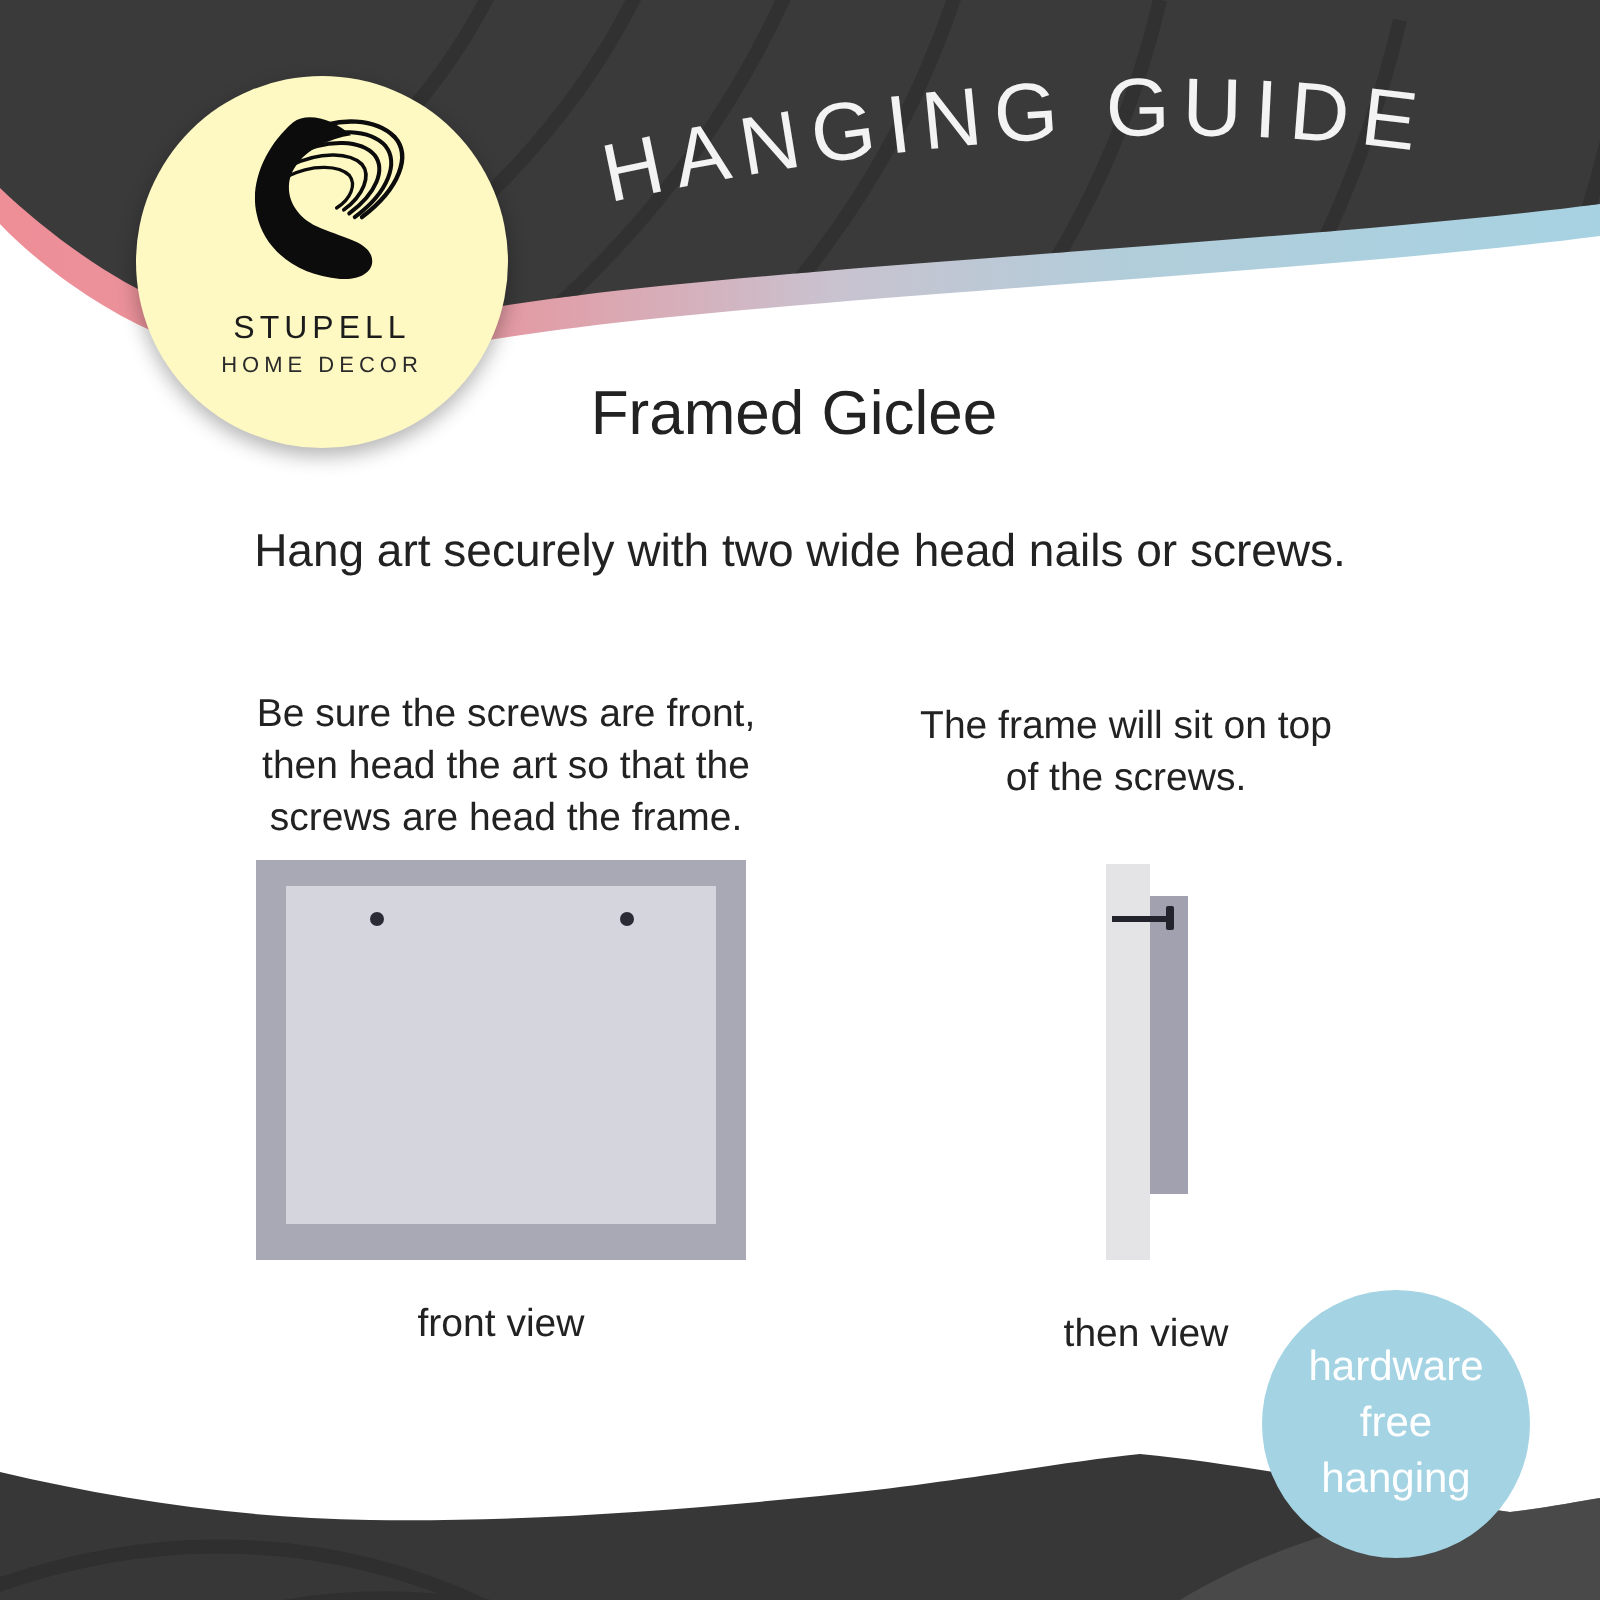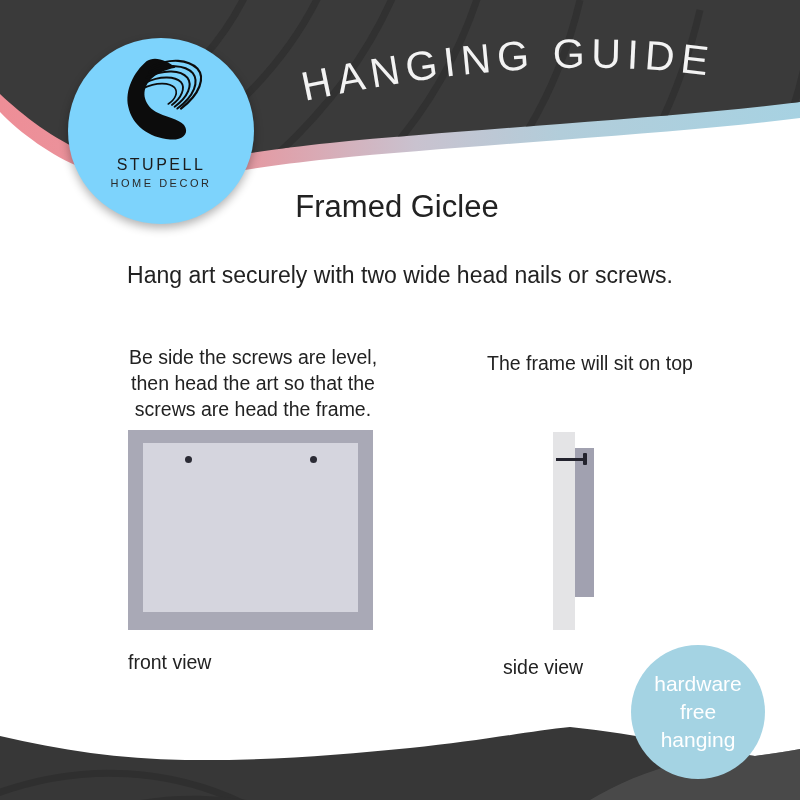--- a/index.html
+++ b/index.html
@@ -9,34 +9,34 @@
   }
   .abs{position:absolute;}
   svg{display:block;}
 
   
   .header-svg{position:absolute;top:0;left:0;}
 
   
   .logo-circle{
     position:absolute;left:68px;top:38px;width:186px;height:186px;border-radius:50%;
-    background:#7dd3fc;box-shadow:0 4px 10px rgba(0,0,0,.30);
+    background:#fef9c3;box-shadow:0 4px 10px rgba(0,0,0,.30);
     display:flex;flex-direction:column;align-items:center;
   }
   .logo-svg{margin-top:16px;}
   .brand-name{font-size:16px;letter-spacing:2.5px;font-weight:500;color:#1c1c1c;margin-top:2px;}
   .brand-sub{font-size:11px;letter-spacing:2.5px;color:#2a2a2a;margin-top:3px;text-align:right;}
 
   
   .product-title{left:0;top:189px;width:794px;text-align:center;font-size:31px;color:#222;}
   .intro{left:0;top:262px;width:800px;text-align:center;font-size:23px;color:#222;}
   .col-text{font-size:19.5px;line-height:26px;text-align:center;color:#222;}
   .front-text{left:103px;top:344px;width:300px;}
-  .side-text{left:460px;top:350px;width:260px;}
-  .view-label{font-size:19.5px;text-align:left;color:#222;}
+  .side-text{left:433px;top:350px;width:260px;}
+  .view-label{font-size:19.5px;text-align:center;color:#222;}
   .front-label{left:128px;top:651px;width:245px;}
   .side-label{left:503px;top:656px;width:140px;}
 
   
   .front-frame{left:128px;top:430px;width:245px;height:200px;background:var(--c-frame_outer,#a9a9b6);}
   .front-frame-inner{position:absolute;left:15px;top:13px;right:15px;bottom:18px;background:var(--c-frame_inner,#d5d5de);}
   .screw-dot{position:absolute;width:7px;height:7px;border-radius:50%;background:var(--c-screw,#2b2b35);}
 
   
   .wall-bar{left:553px;top:432px;width:22px;height:198px;background:var(--c-wall,#e4e4e6);}
@@ -108,40 +108,41 @@
       </g>
     </svg>
     <div class="brand-name">STUPELL</div>
     <div class="brand-sub">HOME DECOR</div>
   </div>
 
   <div class="abs intro">Hang art securely with two wide head nails or screws.</div>
   <div class="abs product-title">Framed Giclee</div>
 
   <div class="abs col-text front-text">
-    <div>Be side the screws are level,</div>
+    <div>Be sure the screws are front,</div>
     <div>then head the art so that the</div>
     <div>screws are head the frame.</div>
   </div>
   <div class="abs col-text side-text">
     <div>The frame will sit on top</div>
+    <div>of the screws.</div>
   </div>
 
   <div class="abs front-frame">
     <div class="front-frame-inner"></div>
   </div>
   <div class="abs screw-dot" style="left:185px;top:456px;"></div>
   <div class="abs screw-dot" style="left:310px;top:456px;"></div>
   <div class="abs view-label front-label">front view</div>
 
   <div class="abs wall-bar"></div>
   <div class="abs frame-profile"></div>
   <div class="abs nail-shaft"></div>
   <div class="abs nail-head"></div>
-  <div class="abs view-label side-label">side view</div>
+  <div class="abs view-label side-label">then view</div>
 
   <svg class="footer-svg" width="800" height="170" viewBox="0 630 800 170">
     <defs>
       <clipPath id="footerClip">
         <path d="M0,736 C60,750 120,759 185,760 C265,761 340,755 410,748 C480,741 530,731 570,727 C640,734 700,749 755,756 C772,754 788,751 800,749 L800,800 H0 Z"></path>
       </clipPath>
     </defs>
     <path d="M0,736 C60,750 120,759 185,760 C265,761 340,755 410,748 C480,741 530,731 570,727 C640,734 700,749 755,756 C772,754 788,751 800,749 L800,800 H0 Z" style="fill:var(--c-footer,#373737)"></path>
     <g clip-path="url(#footerClip)">
       <path d="M590,800 C640,770 700,752 800,744 L800,800 Z" fill="#5a5a5a" opacity="0.55"></path>

